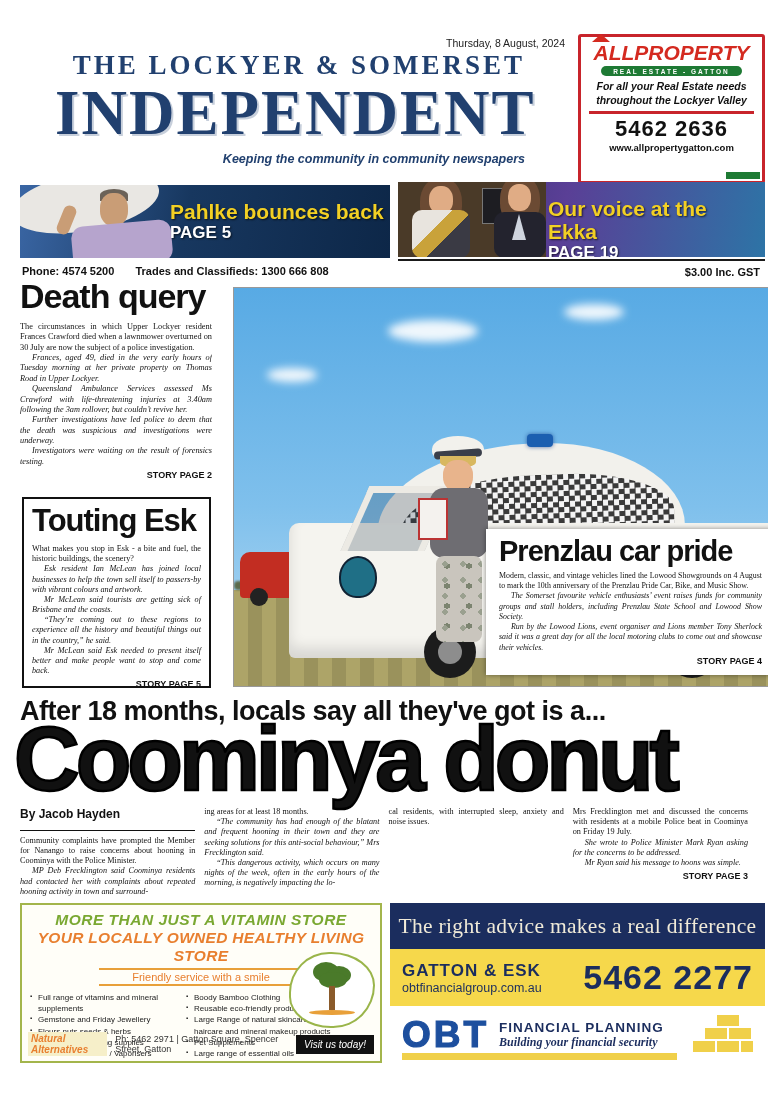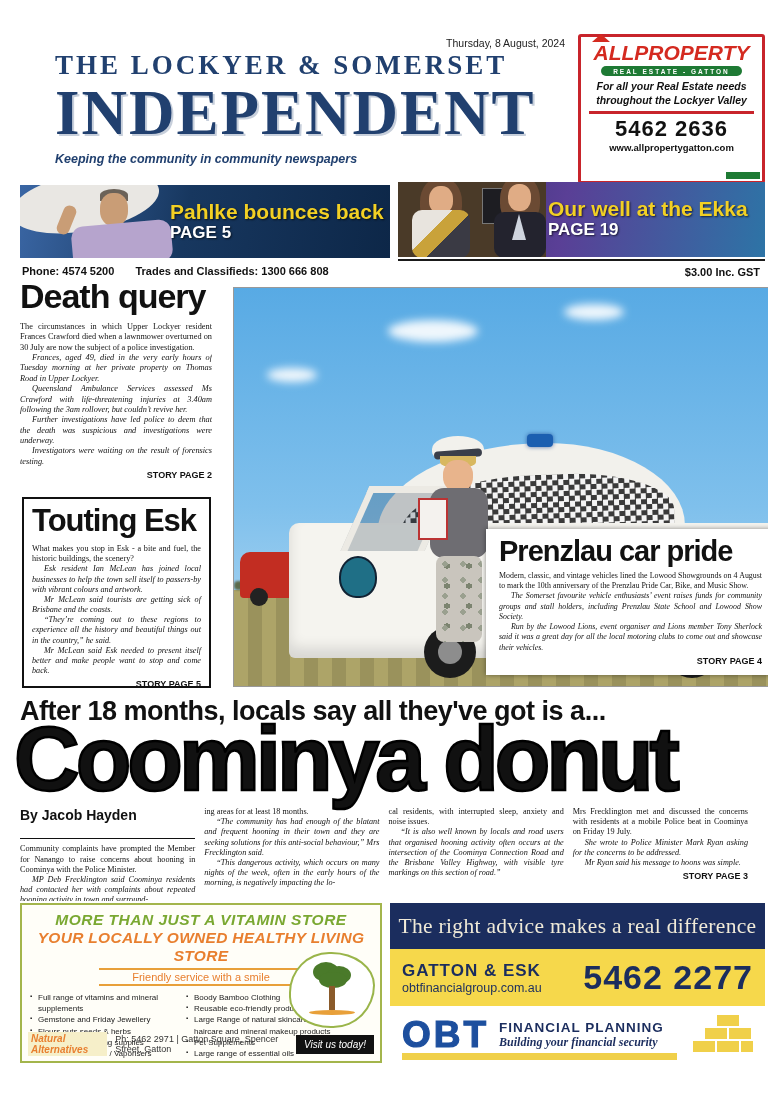--- a/index.html
+++ b/index.html
@@ -1,21 +1,21 @@
 <!DOCTYPE html>
 <html><head>
 <meta charset="utf-8">
 <style>
   html,body{margin:0;padding:0;background:#fff;}
   #page{position:relative;width:768px;height:1096px;background:#fff;overflow:hidden;
         font-family:"Liberation Sans",sans-serif;color:#111;}
 
   
   .date{position:absolute;top:37px;left:360px;width:205px;text-align:right;font-size:10.5px;color:#222;}
-  .masthead{position:absolute;top:50px;left:55px;width:470px;text-align:left;color:#21406f;}
+  .masthead{position:absolute;top:50px;left:55px;width:470px;text-align:right;color:#21406f;}
   .mast-top{font-family:"Liberation Serif",serif;font-weight:bold;font-size:27px;letter-spacing:3px;}
   .mast-main{font-family:"Liberation Serif",serif;font-weight:bold;font-size:63px;letter-spacing:2px;line-height:1.02;
              text-shadow:2px 2px 0 rgba(33,64,111,.25);}
   .mast-tag{font-size:12.5px;font-weight:bold;font-style:italic;margin-top:7px;color:#21406f;}
 
   
   .pad{position:absolute;top:34px;left:578px;width:187px;height:150px;border:3px solid #c8242b;border-radius:3px;
        background:#fff;box-sizing:border-box;text-align:center;padding-top:5px;}
   .ap-logo{font-size:21px;font-weight:bold;font-style:italic;color:#d42a20;line-height:1;position:relative;display:inline-block;}
   .ap-roof{position:absolute;left:-2px;top:-8px;width:0;height:0;border-left:9px solid transparent;border-right:9px solid transparent;
@@ -118,22 +118,22 @@
       box-shadow:0 0 5px rgba(0,0,0,.45);}
   .pz-h{font-size:29px;font-weight:bold;letter-spacing:-1px;line-height:1;}
   .pz-b{margin-top:5px;font-size:7.9px;line-height:1.3;}
 
   
   .kicker{position:absolute;top:696px;left:20px;font-size:27px;font-weight:bold;letter-spacing:-.5px;}
   .bigh{position:absolute;top:716px;left:14px;width:746px;font-size:91px;font-weight:bold;letter-spacing:-4px;
         line-height:.95;-webkit-text-stroke:2.5px #000;}
   .cols{position:absolute;top:807px;left:20px;width:728px;display:flex;gap:9px;height:94px;overflow:hidden;}
   .col{flex:1;font-family:"Liberation Serif",serif;font-size:8.2px;line-height:1.24;text-align:justify;}
-  .byline{font-family:"Liberation Sans",sans-serif;font-weight:bold;font-size:14px;border-bottom:1.5px solid #111;
-          padding-bottom:14px;margin-bottom:5px;}
+  .byline{font-family:"Liberation Sans",sans-serif;font-weight:bold;font-size:12px;border-bottom:1.5px solid #111;
+          padding-bottom:8px;margin-bottom:5px;}
 
   
   .vad{position:absolute;top:903px;left:20px;width:362px;height:160px;border:2px solid #a3b54c;box-sizing:border-box;
        background:#fffef8;padding:6px 8px;overflow:hidden;}
   .v-t1{color:#7aa832;font-size:15.5px;font-weight:bold;font-style:italic;text-align:center;letter-spacing:.5px;}
   .v-t2{color:#e87f2f;font-size:15.5px;font-weight:bold;font-style:italic;text-align:center;letter-spacing:.3px;}
   .v-sub{width:205px;margin:3px auto 0;text-align:center;color:#e87f2f;font-size:11px;
          border-top:2px solid #e8a03a;border-bottom:2px solid #e8a03a;padding:1px 0;}
   .v-cols{display:flex;margin-top:6px;gap:6px;}
   .v-cl{width:150px;font-size:8px;line-height:1.4;color:#222;}
@@ -207,21 +207,21 @@
     <div class="ek-wall"></div>
     <div class="ek-plaque"></div>
     <div class="w-hair" style="left:22px;top:-4px;width:42px;height:52px;"></div>
     <div class="w-face" style="left:31px;top:4px;width:24px;height:28px;"></div>
     <div class="w1-body"></div>
     <div class="w-hair" style="left:102px;top:-6px;width:40px;height:50px;"></div>
     <div class="w-face" style="left:110px;top:2px;width:23px;height:27px;"></div>
     <div class="w2-body"></div>
     <div class="w2-shirt"></div>
     <div class="bn-text">
-      <div class="bn-title">Our well at the Ekka</div>
+      <div class="bn-title">Our voice at the Ekka</div>
       <div class="bn-page">PAGE 19</div>
     </div>
   </div>
   <div class="price-rule"></div>
 
   <div class="info">
     <span>Phone: 4574 5200</span>
     <span>Trades and Classifieds: 1300 666 808</span>
   </div>
   <div class="price">$3.00 Inc. GST</div>
@@ -301,21 +301,20 @@
           <div class="para">MP Deb Frecklington said Coominya residents had contacted her with complaints about repeated hooning activity in town and surround-</div>
         </div>
     </div>
     <div class="col">
         <div class="para">ing areas for at least 18 months.</div>
         <div class="para">“The community has had enough of the blatant and frequent hooning in their town and they are seeking solutions for this anti-social behaviour,” Mrs Frecklington said.</div>
         <div class="para">“This dangerous activity, which occurs on many nights of the week, often in the early hours of the morning, is negatively impacting the lo-</div>
       </div>
     <div class="col">
         <div class="para">cal residents, with interrupted sleep, anxiety and noise issues.</div>
-        <div class="para">“It is also well known by locals and road users that organised hooning activity often occurs at the intersection of the Coominya Connection Road and the Brisbane Valley Highway, with visible tyre markings on this section of road.”</div>
       </div>
     <div class="col">
       <div>
           <div class="para">Mrs Frecklington met and discussed the concerns with residents at a mobile Police beat in Coominya on Friday 19 July.</div>
           <div class="para">She wrote to Police Minister Mark Ryan asking for the concerns to be addressed.</div>
           <div class="para">Mr Ryan said his message to hoons was simple.</div>
         </div>
       <div class="story-ref">STORY PAGE 3</div>
     </div>
   </div>

